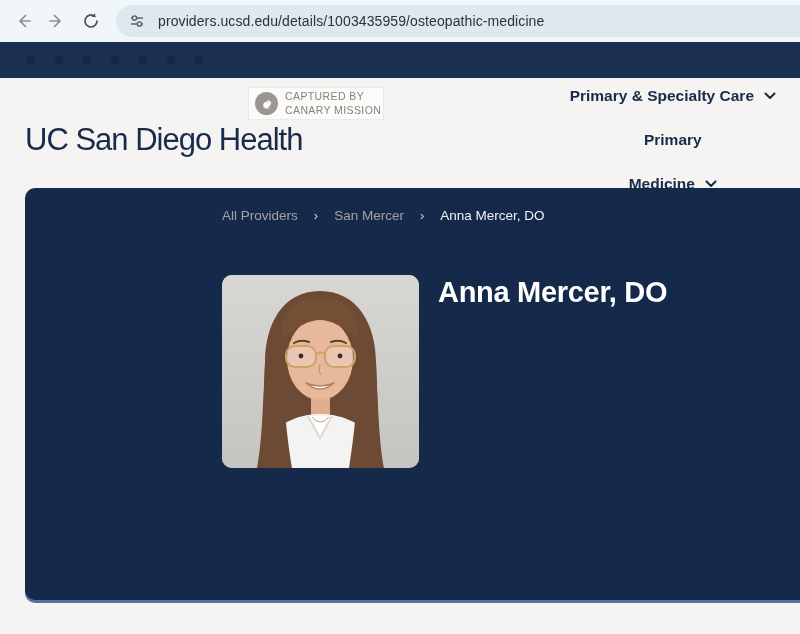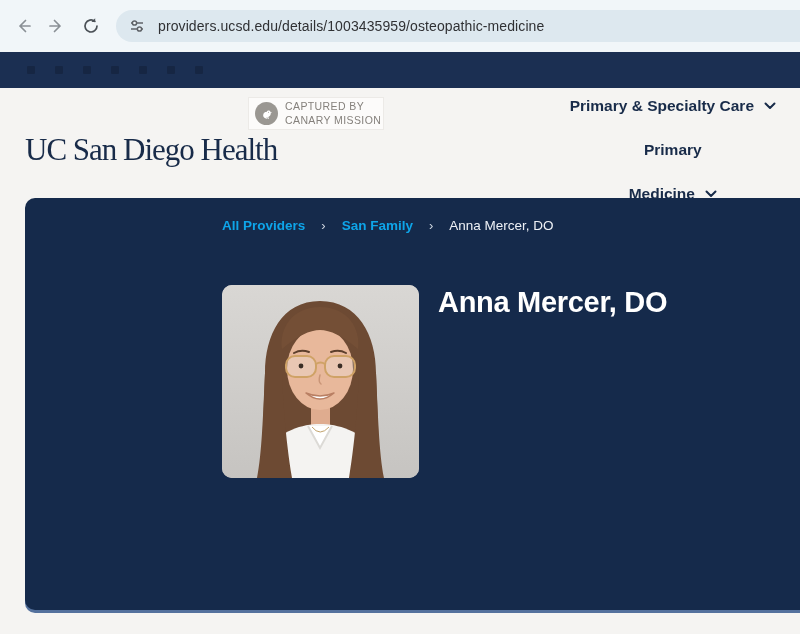--- a/index.html
+++ b/index.html
@@ -1,20 +1,20 @@
 <!DOCTYPE html>
 <html><head>
 <meta charset="utf-8">
 <style>
   * { margin:0; padding:0; box-sizing:border-box; }
   html,body { width:800px; height:634px; overflow:hidden;
               font-family:"Liberation Sans", sans-serif; background:#f5f4f2; }
 
   
-  .chrome { height:52px; background:#f1f6f9; display:flex; align-items:center; padding:0 0 0 8px; }
+  .chrome { height:42px; background:#f1f6f9; display:flex; align-items:center; padding:0 0 0 8px; }
   .nav-btn { width:30px; height:30px; display:flex; align-items:center; justify-content:center;
              border-radius:50%; margin-right:4px; flex:0 0 auto; }
   .url-pill { flex:1; height:32px; background:#dde8ef; border-radius:16px 0 0 16px;
               margin-left:6px; margin-right:-4px; display:flex; align-items:center; padding:0 10px 0 8px; }
   .tune-wrap { width:26px; height:26px; border-radius:50%; display:flex; align-items:center;
                justify-content:center; margin-right:8px; flex:0 0 auto; }
   .url-text { font-size:14px; color:#303134; white-space:nowrap; letter-spacing:.1px; }
 
   
   .topbar { height:36px; background:#1b2f52; display:flex; align-items:center; padding-left:27px; }
@@ -25,31 +25,31 @@
 
   .capture-badge { position:absolute; left:248px; top:9px; width:136px; height:33px;
                    background:#fcfbfa; border:1px solid #eceae7; display:flex; align-items:center;
                    padding:0 8px 0 6px; z-index:5; }
   .badge-circle { width:23px; height:23px; border-radius:50%; background:#9a9792; flex:0 0 auto;
                   display:flex; align-items:center; justify-content:center; margin-right:7px; }
   .badge-text { font-size:10.5px; line-height:1.25; color:#85817c; letter-spacing:.4px; white-space:nowrap; }
 
   .header-row { height:110px; display:flex; align-items:center; justify-content:space-between;
                 padding:14px 24px 0 25px; }
-  .logo { font-family:Liberation Serif, serif; font-size:31px; color:#182b49;
+  .logo { font-family:Liberation Sans, sans-serif; font-size:31px; color:#182b49;
           letter-spacing:-1px; white-space:nowrap; }
   .main-nav { display:flex; align-items:center; gap:26px;flex-direction:column; }
   .nav-item { display:flex; align-items:center; gap:10px; font-size:15.5px; font-weight:bold;
               color:#182b49; cursor:pointer; white-space:nowrap; }
 
   
   .panel { margin-left:25px; height:412px; background:#152a4b;
            border-radius:10px 0 0 10px; box-shadow:0 3px 0 #54719d; position:relative; }
   .breadcrumb { padding:20px 0 0 197px; display:flex; align-items:center; font-size:13.5px; color:#fff; }
-  .crumb-link { font-weight:bold; color:#0ea5e9; cursor:pointer; }
+  .crumb-link { font-weight:normal; color:#a3a3a3; cursor:pointer; }
   .crumb-sep { margin:0 16px; font-size:13px; color:#cfd6e0; }
   .crumb-current { color:#eef1f6; font-weight:normal; }
 
   .profile { display:flex; margin:52px 0 0 197px; }
   .photo { width:197px; height:193px; border-radius:10px; overflow:hidden; flex:0 0 auto;
            background:#cfccc9; }
   .info { margin-left:19px; padding-top:2px; }
   .provider-name { font-size:29px; font-weight:bold; color:#ffffff; letter-spacing:-.3px; line-height:1.05; }
   .titles { list-style:none; margin-top:27px; }
   .titles li { position:relative; padding-left:23px; font-size:15px; color:#f2f5f8; margin-bottom:7px; }
@@ -135,21 +135,21 @@
         </svg>
       </div>
     </div>
   </div>
 
   <div class="panel">
 
     <div class="breadcrumb">
       <span class="crumb-link">All Providers</span>
       <span class="crumb-sep">›</span>
-      <span class="crumb-link">San Family</span>
+      <span class="crumb-link">San Mercer</span>
       <span class="crumb-sep">›</span>
       <span class="crumb-current">Anna Mercer, DO</span>
     </div>
 
     <div class="profile">
 
       <div class="photo">
         <svg width="197" height="193" viewBox="0 0 197 193">
           <defs>
             <linearGradient id="bgg" x1="0" y1="0" x2="0" y2="1">

